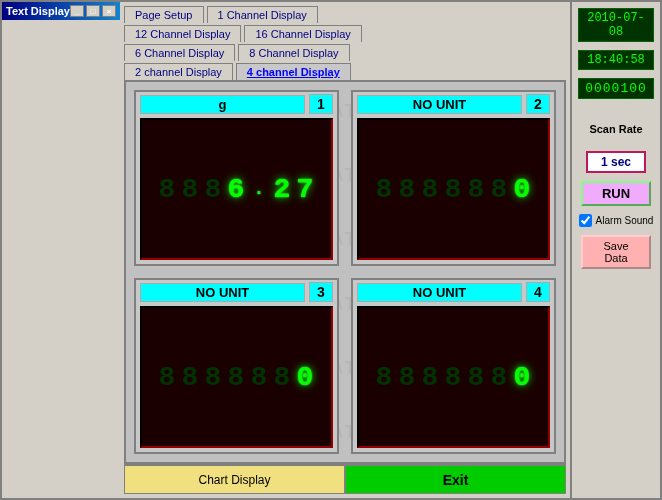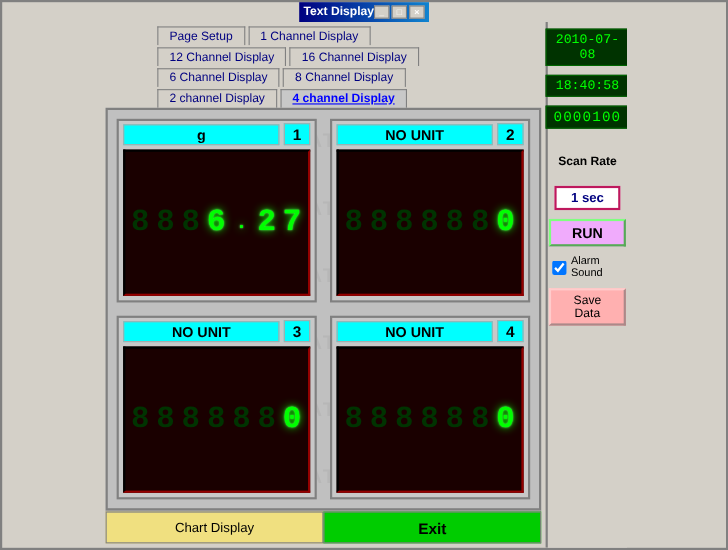--- a/index.html
+++ b/index.html
@@ -10,22 +10,21 @@
       width: 662px;
       height: 500px;
       overflow: hidden;
     }
     .window {
       width: 662px;
       height: 500px;
       background: #d4d0c8;
       border: 2px solid #808080;
       display: flex;
-      flex-direction: column;
-      align-items: center;
+      flex-direction: row;
     }
     .title-bar {
       background: linear-gradient(to right, #000080, #1084d0);
       color: white;
       padding: 2px 4px;
       font-size: 11px;
       font-weight: bold;
       display: flex;
       align-items: center;
       justify-content: space-between;
@@ -171,21 +170,21 @@
     }
     .bottom-btn.angular {
       background: #ffa500;
     }
     .bottom-btn.exit {
       background: #00cc00;
       font-weight: bold;
       font-size: 14px;
     }
     .right-panel {
-      width: 74px;
+      width: 90px;
       background: #d4d0c8;
       border-left: 2px solid #808080;
       display: flex;
       flex-direction: column;
       align-items: center;
       padding: 6px 4px;
       gap: 8px;
       flex-shrink: 0;
     }
     .date-box {
@@ -259,21 +258,20 @@
       font-size: 11px;
       cursor: pointer;
       width: 70px;
       text-align: center;
     }
     .tabs-area {
       display: flex;
       flex-direction: column;
       gap: 2px;
       flex-shrink: 0;
-      margin-left: 47px;
     }
     .tab-row {
       display: flex;
       gap: 3px;
     }
     .tab-item {
       background: #d4d0c8;
       border: 1px solid #808080;
       border-bottom: none;
       padding: 2px 10px;

